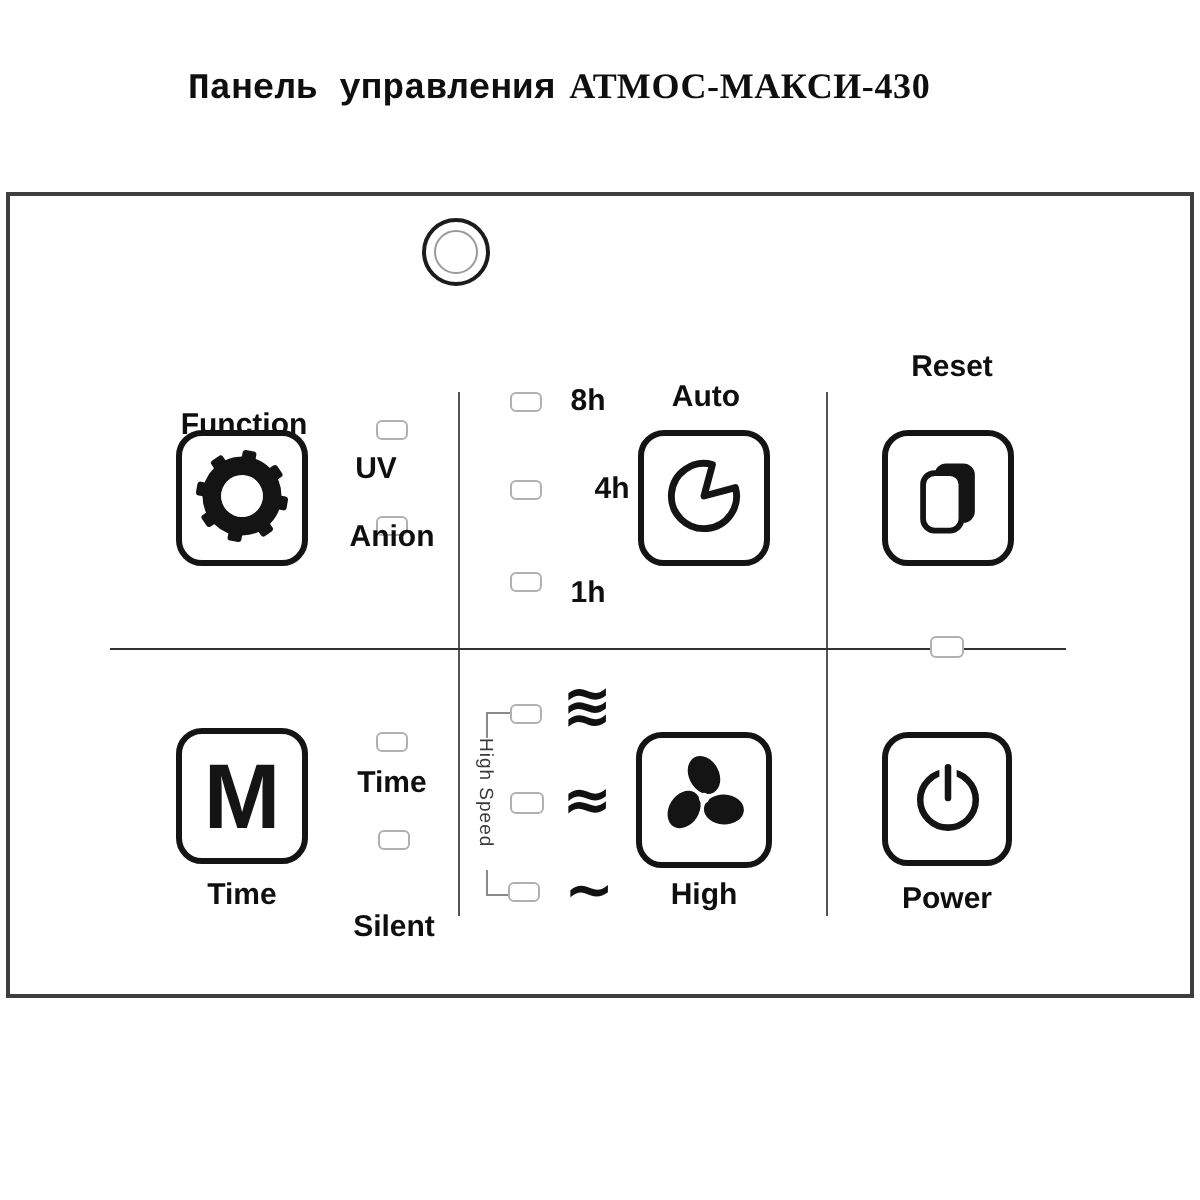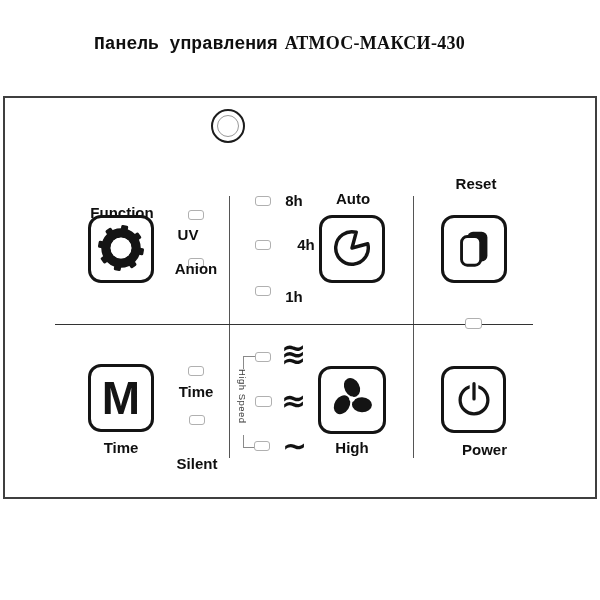--- a/index.html
+++ b/index.html
@@ -134,15 +134,15 @@
 
   <button class="abs btn" style="left:441px;top:366px;width:65px;height:67px;">
     <span>
       <svg width="46" height="46" viewBox="0 0 48 48">
         <circle cx="24" cy="26" r="14.5" fill="none" stroke="#141414" stroke-width="3.4"></circle>
         <rect x="19.5" y="8" width="9" height="12" fill="#fff"></rect>
         <line x1="24" y1="9" x2="24" y2="25" stroke="#141414" stroke-width="3.4" stroke-linecap="round"></line>
       </svg>
     </span>
   </button>
-  <div class="abs lbl" style="left:452px;top:442px;width:65px;">Power</div>
+  <div class="abs lbl" style="left:441px;top:442px;width:65px;">Power</div>
 
 </div>
 
 </body></html>

